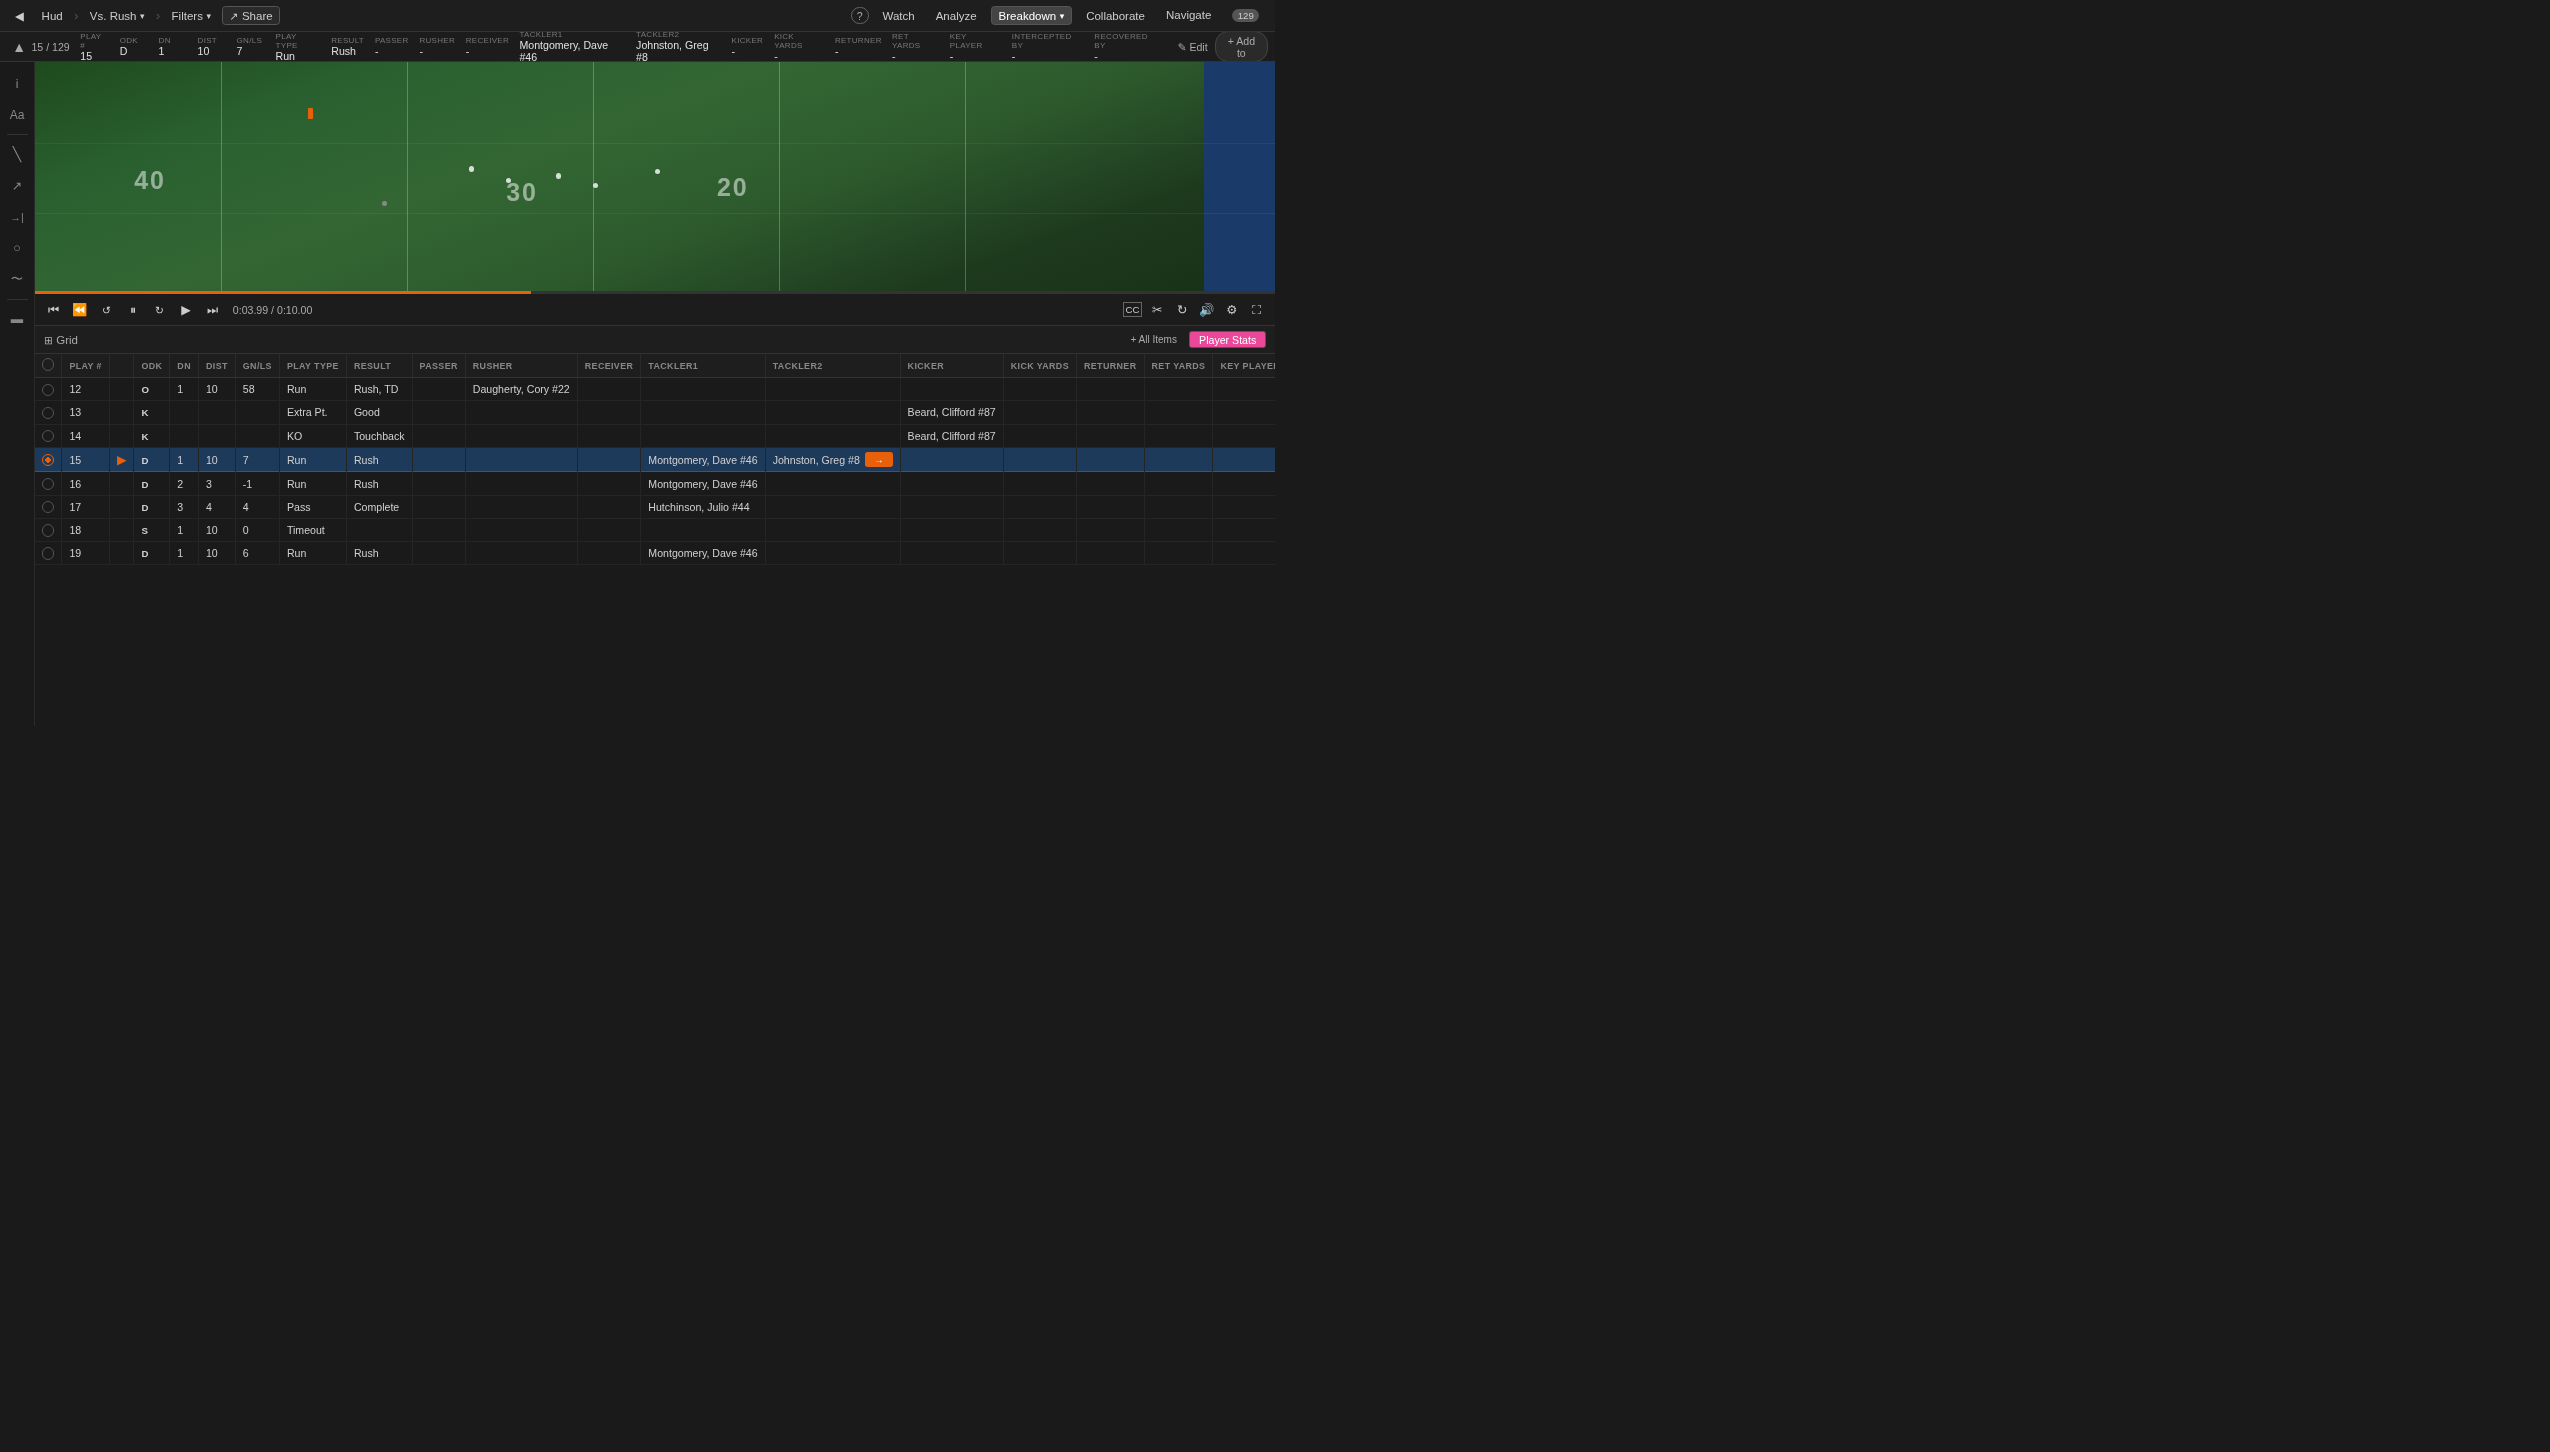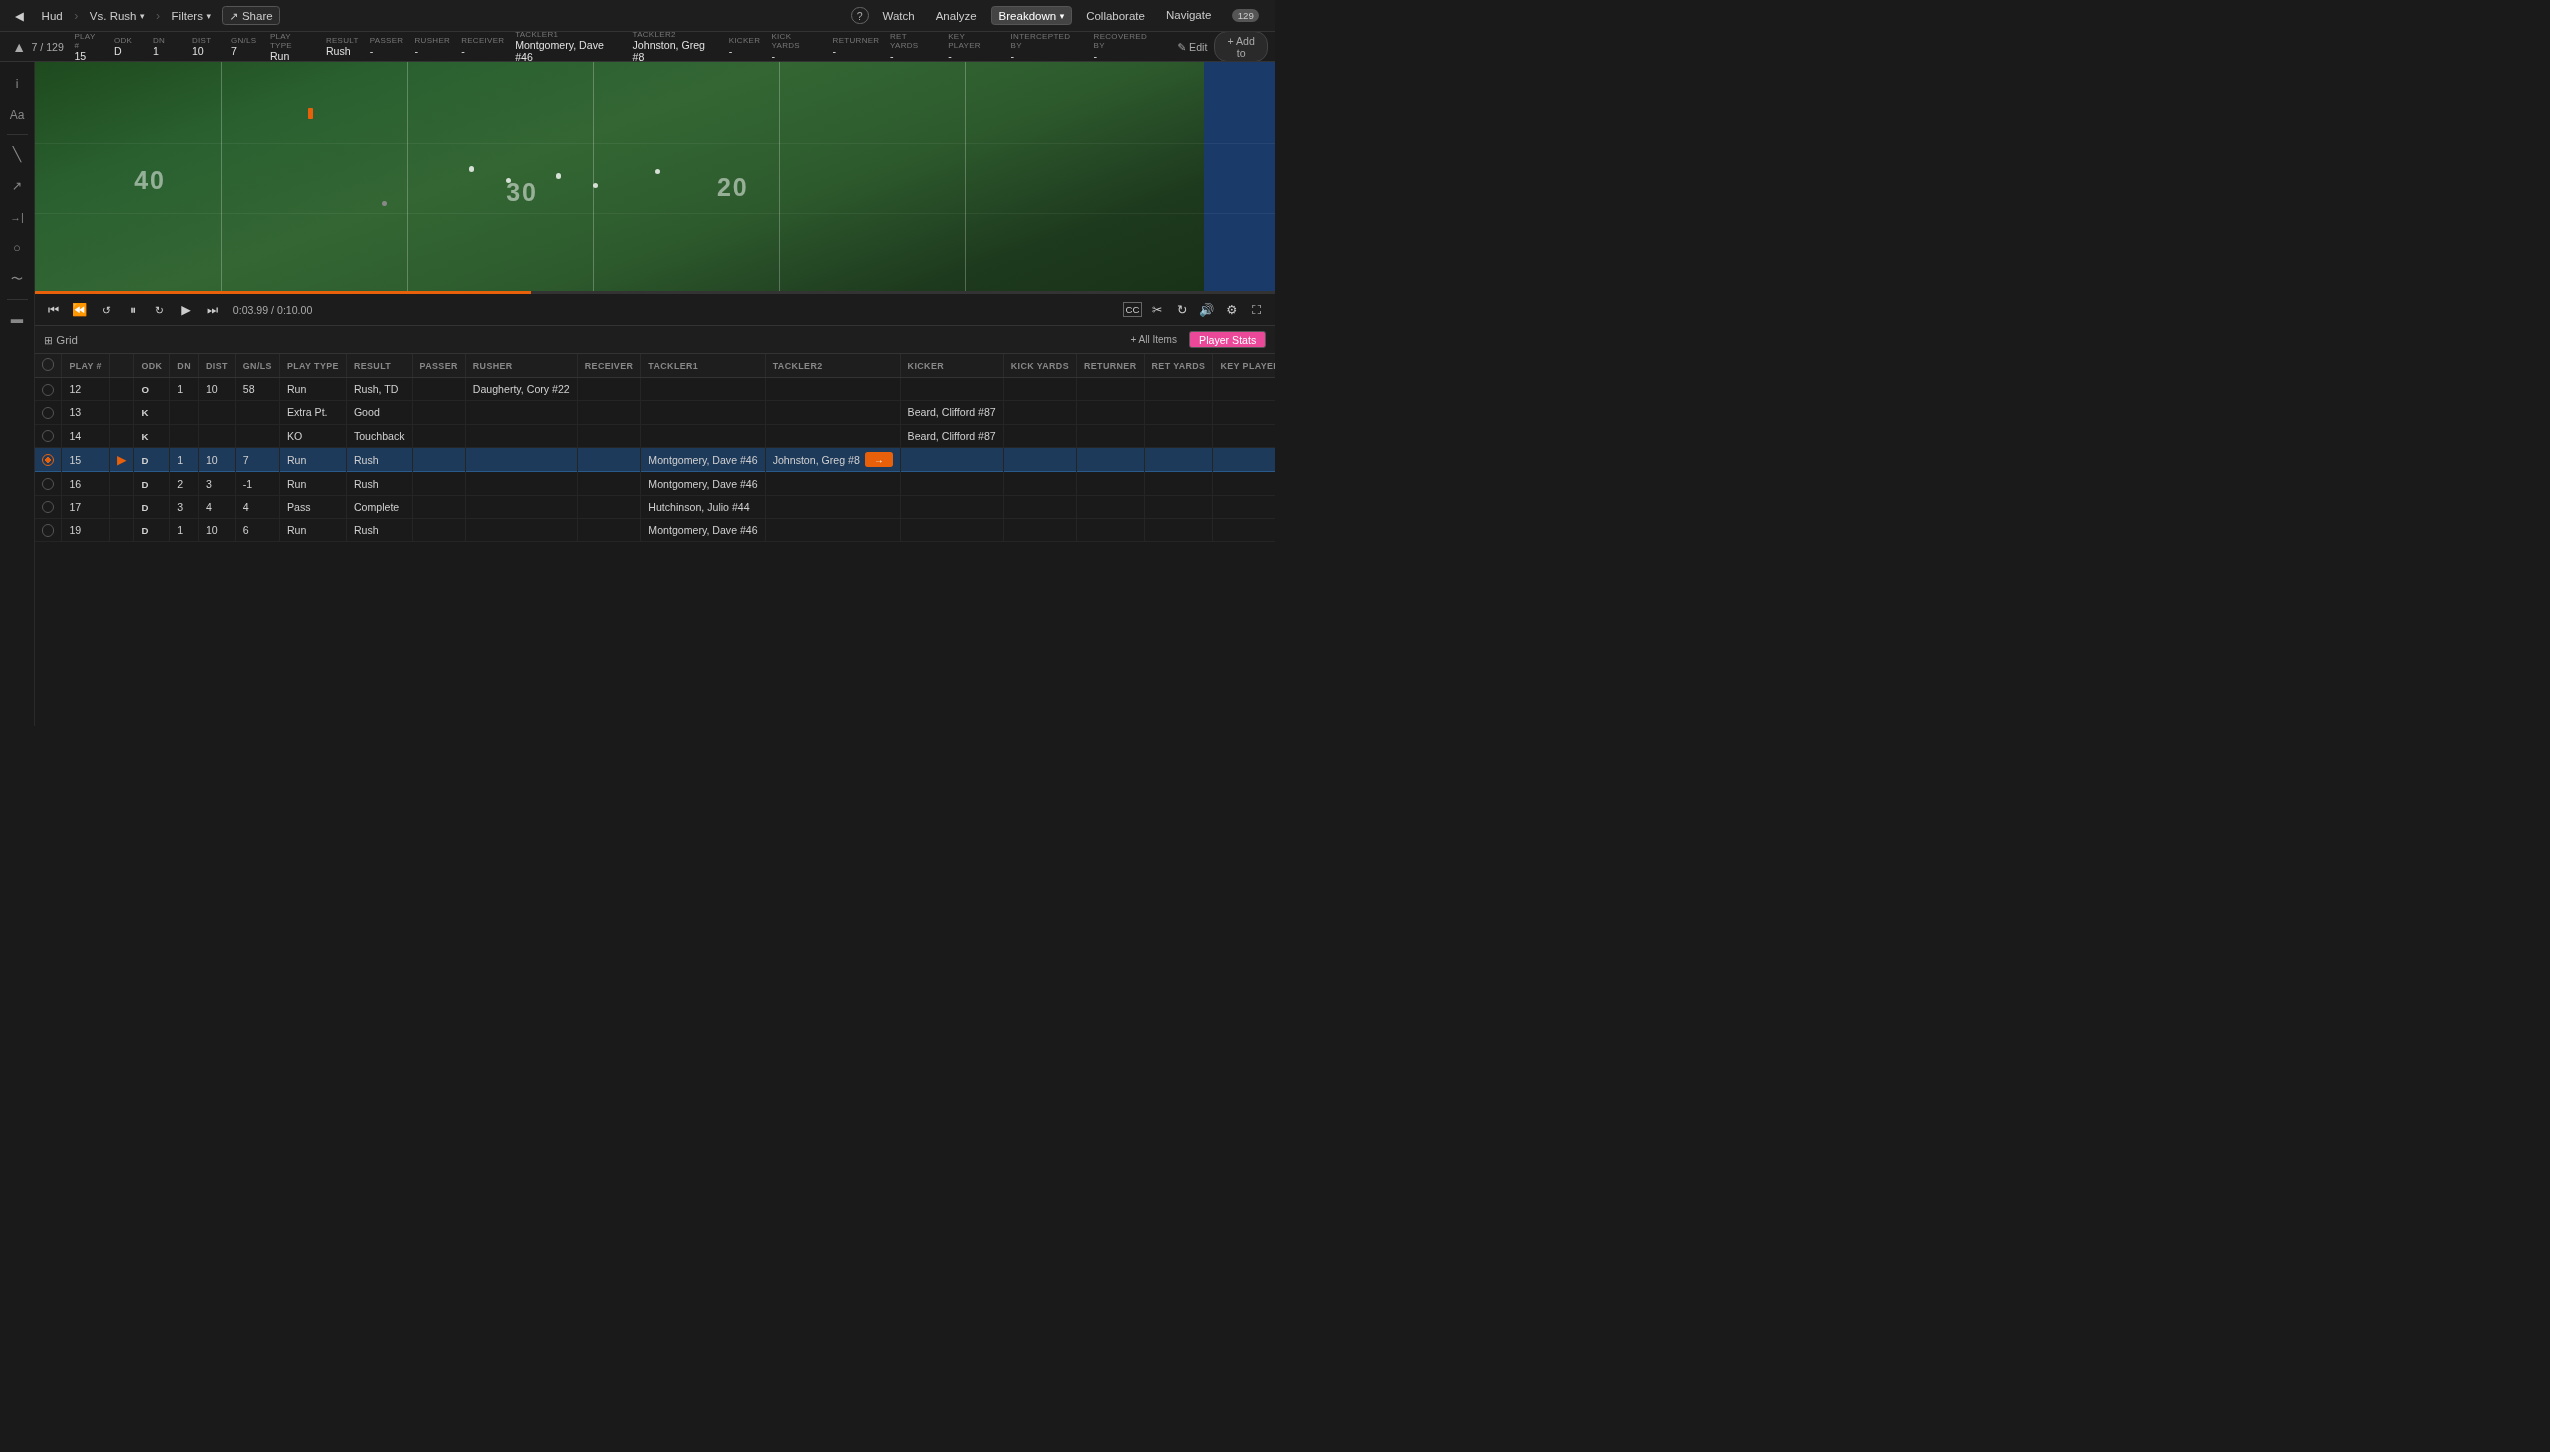--- a/index.html
+++ b/index.html
@@ -485,21 +485,21 @@
       <span>Navigate</span>
       <span class="nav-badge">129</span>
     </button>
   </div>
 </div>
 
 <div class="play-info-bar">
   <button class="play-nav-btn">
     <span>▲</span>
   </button>
-  <span class="play-counter">7 / 129</span>
+  <span class="play-counter">15 / 129</span>
 
   <div class="play-info-col">
     <span class="play-info-label">PLAY #</span>
     <span class="play-info-value">15</span>
   </div>
   <div class="play-info-col">
     <span class="play-info-label">ODK</span>
     <span class="play-info-value">D</span>
   </div>
   <div class="play-info-col">
@@ -910,20 +910,48 @@
       <td></td>
       <td></td>
       <td></td>
       <td></td>
 
     </tr>
               <tr>
       <td style="text-align:center;">
         <span class="row-radio"></span>
       </td>
+      <td>18</td>
+      <td style="text-align:center;">
+        
+      </td>
+      <td><span class="odk-badge">S</span></td>
+      <td>1</td>
+      <td>10</td>
+      <td>0</td>
+      <td>Timeout</td>
+      <td></td>
+      <td></td>
+      <td></td>
+      <td></td>
+      <td></td>
+      <td>
+        
+      </td>
+      <td></td>
+      <td></td>
+      <td></td>
+      <td></td>
+      <td></td>
+
+    </tr>
+              <tr>
+      <td style="text-align:center;">
+        <span class="row-radio"></span>
+      </td>
       <td>19</td>
       <td style="text-align:center;">
         
       </td>
       <td><span class="odk-badge">D</span></td>
       <td>1</td>
       <td>10</td>
       <td>6</td>
       <td>Run</td>
       <td>Rush</td>

